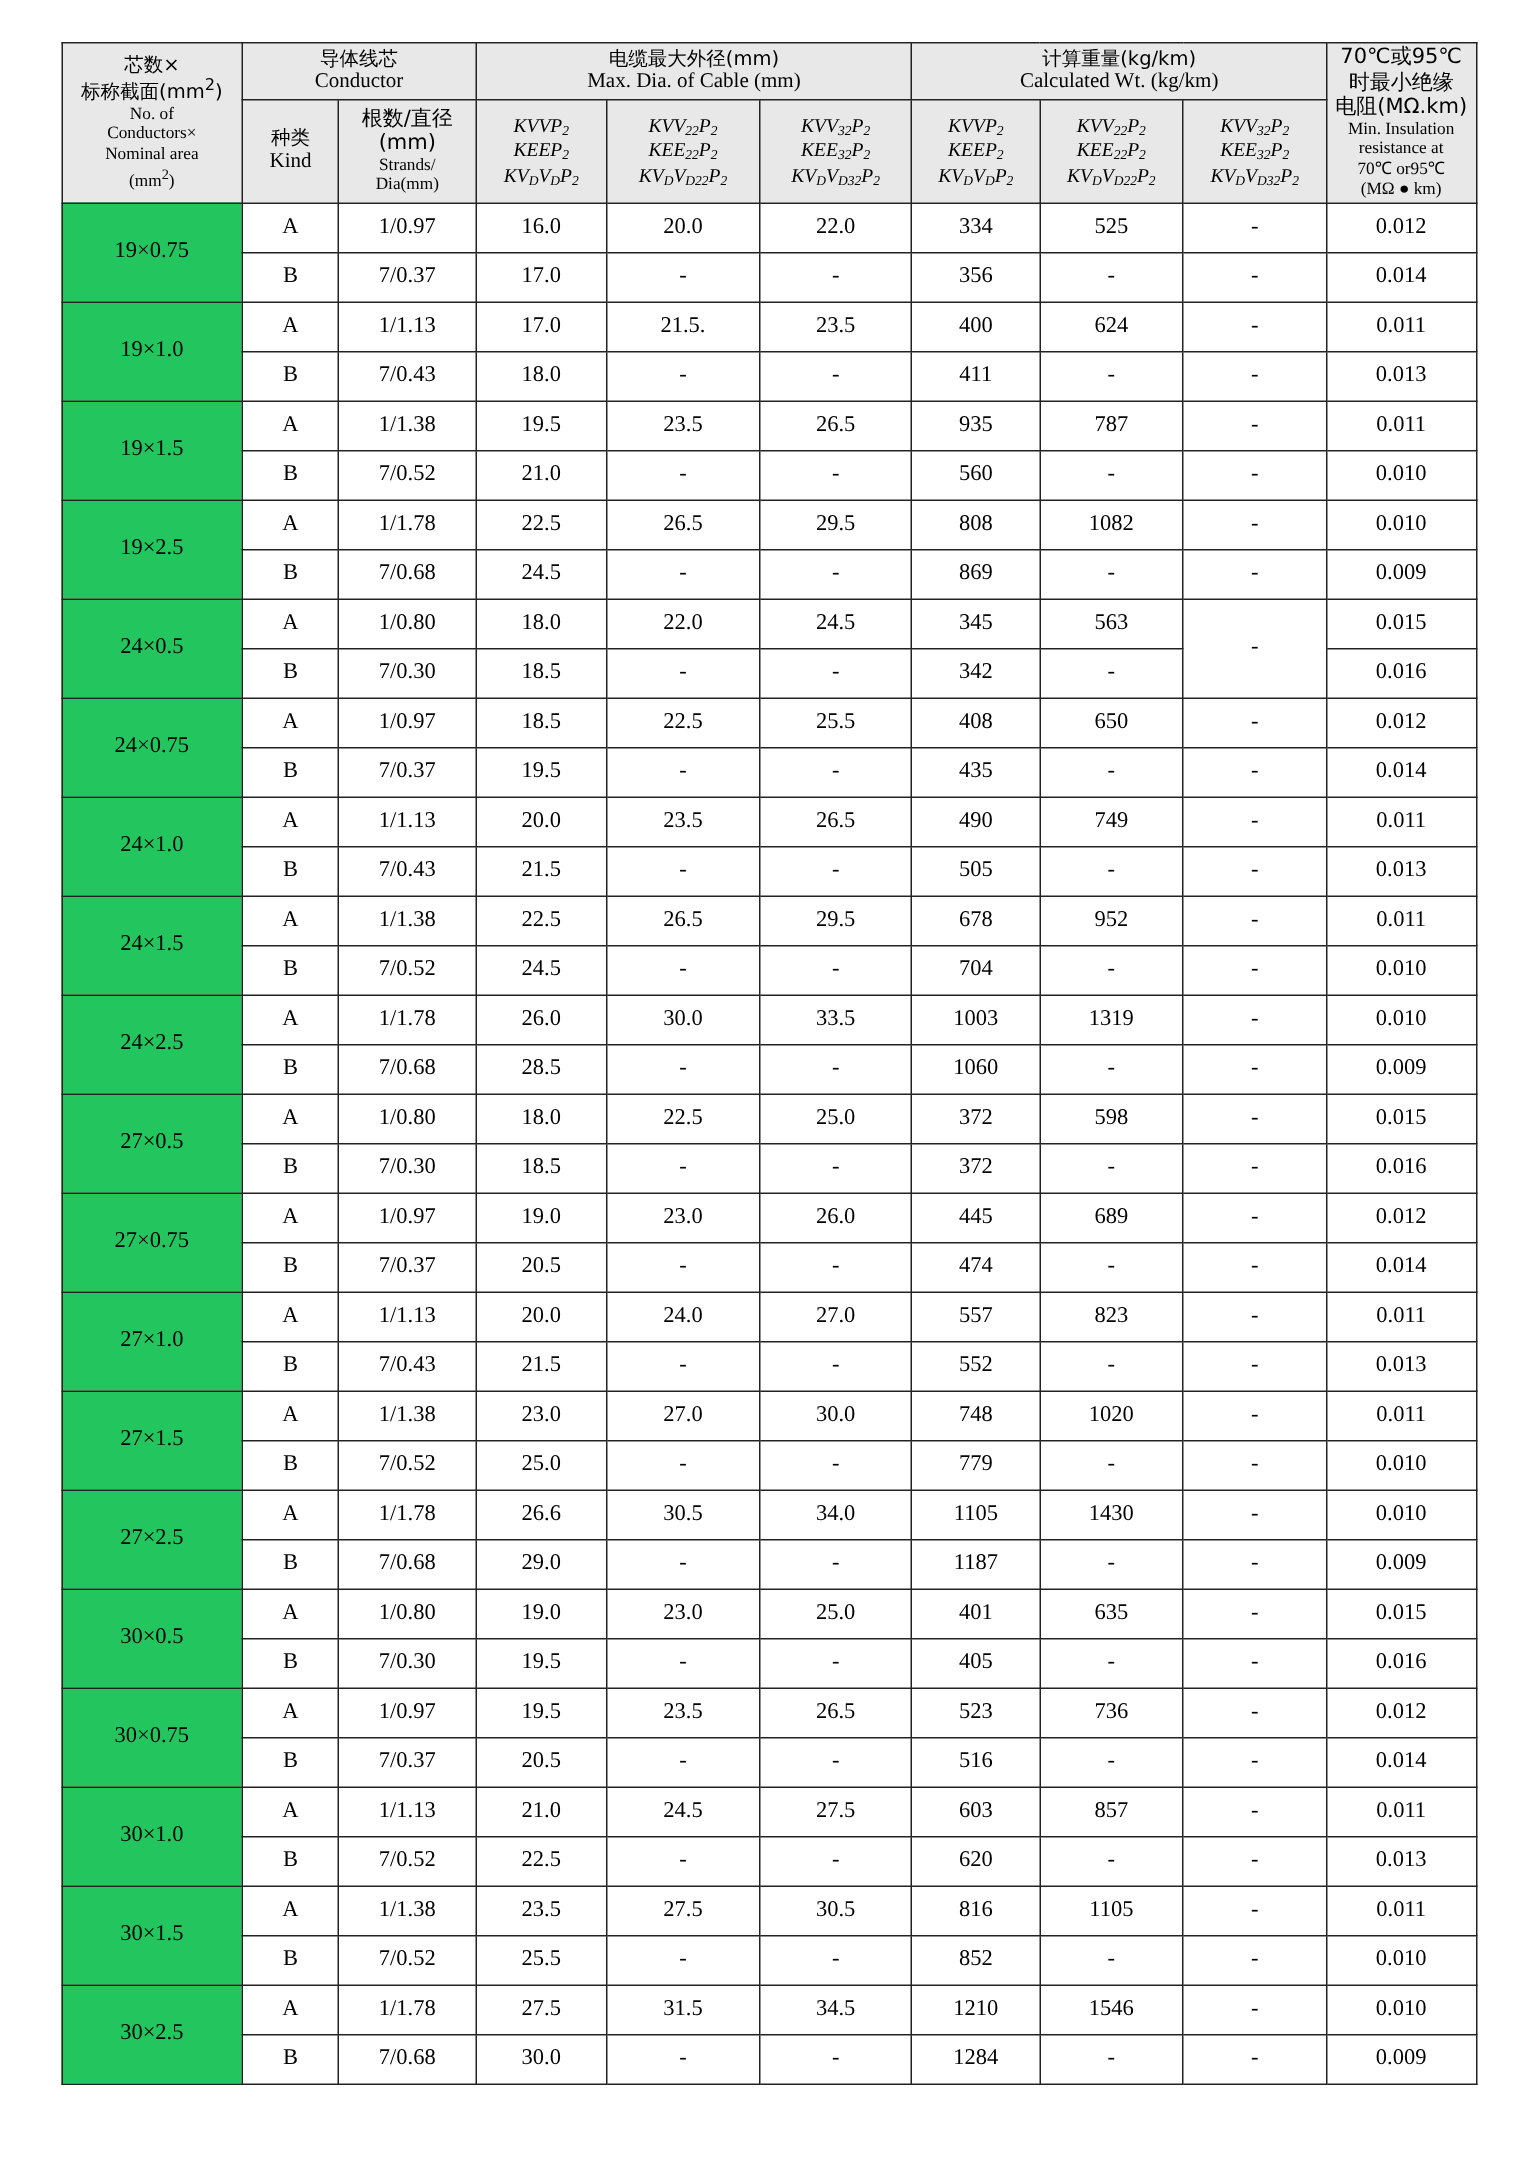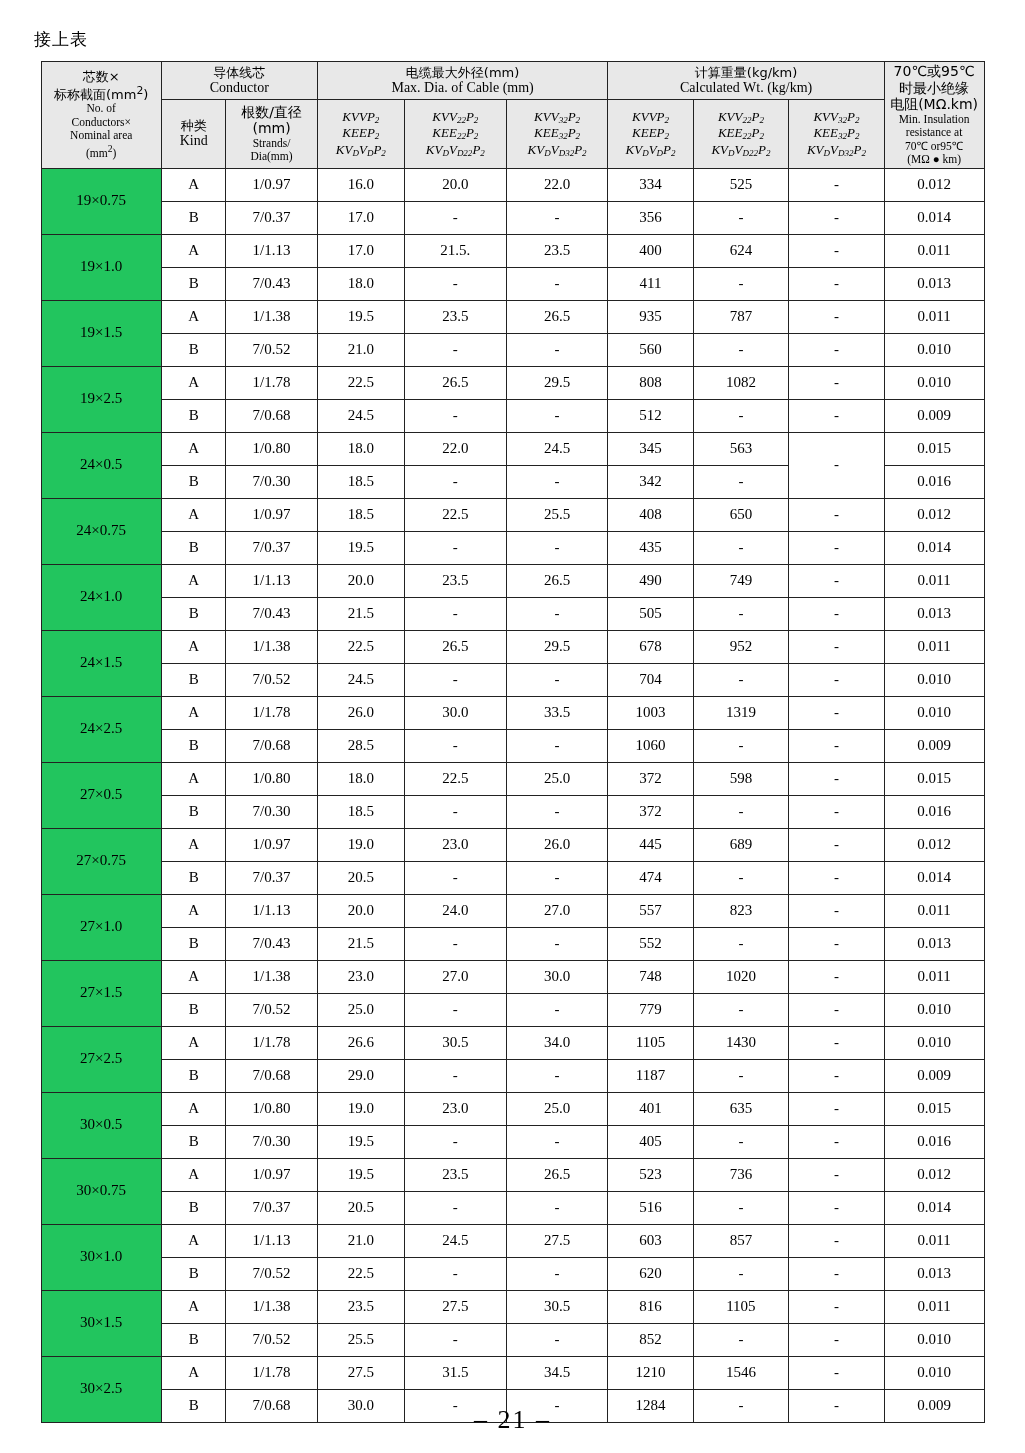--- a/index.html
+++ b/index.html
@@ -110,21 +110,20 @@
     font-size: 26px;
     letter-spacing: 2px;
   }
   .hdr-block { display:block; }
 </style>
 </head>
 <body>
 
 <div class="page">
 
-  <div class="doc-title">接上表</div>
 
   <table class="main">
     <colgroup>
       <col class="col1">
         <col class="col2">
         <col class="col3">
         <col class="col4">
         <col class="col5">
       <col class="col6">
         <col class="col7">
@@ -289,21 +288,21 @@
           <td class="body-cell">1082</td>
           <td class="body-cell">-</td>
           <td class="body-cell">0.010</td>
         </tr>
         <tr>
           <td class="body-cell">B</td>
           <td class="body-cell">7/0.68</td>
           <td class="body-cell">24.5</td>
           <td class="body-cell">-</td>
           <td class="body-cell">-</td>
-          <td class="body-cell">512</td>
+          <td class="body-cell">869</td>
           <td class="body-cell">-</td>
           <td class="body-cell">-</td>
           <td class="body-cell">0.009</td>
         </tr>
         <tr class="thick-top">
           <td class="group-cell" rowspan="2">24×0.5</td>
           <td class="body-cell">A</td>
           <td class="body-cell">1/0.80</td>
           <td class="body-cell">18.0</td>
           <td class="body-cell">22.0</td>
@@ -641,14 +640,13 @@
           <td class="body-cell">-</td>
           <td class="body-cell">-</td>
           <td class="body-cell">1284</td>
           <td class="body-cell">-</td>
           <td class="body-cell">-</td>
           <td class="body-cell">0.009</td>
         </tr>
       </tbody>
   </table>
 
-  <div class="page-num">– 21 –</div>
 </div>
 
 </body></html>

